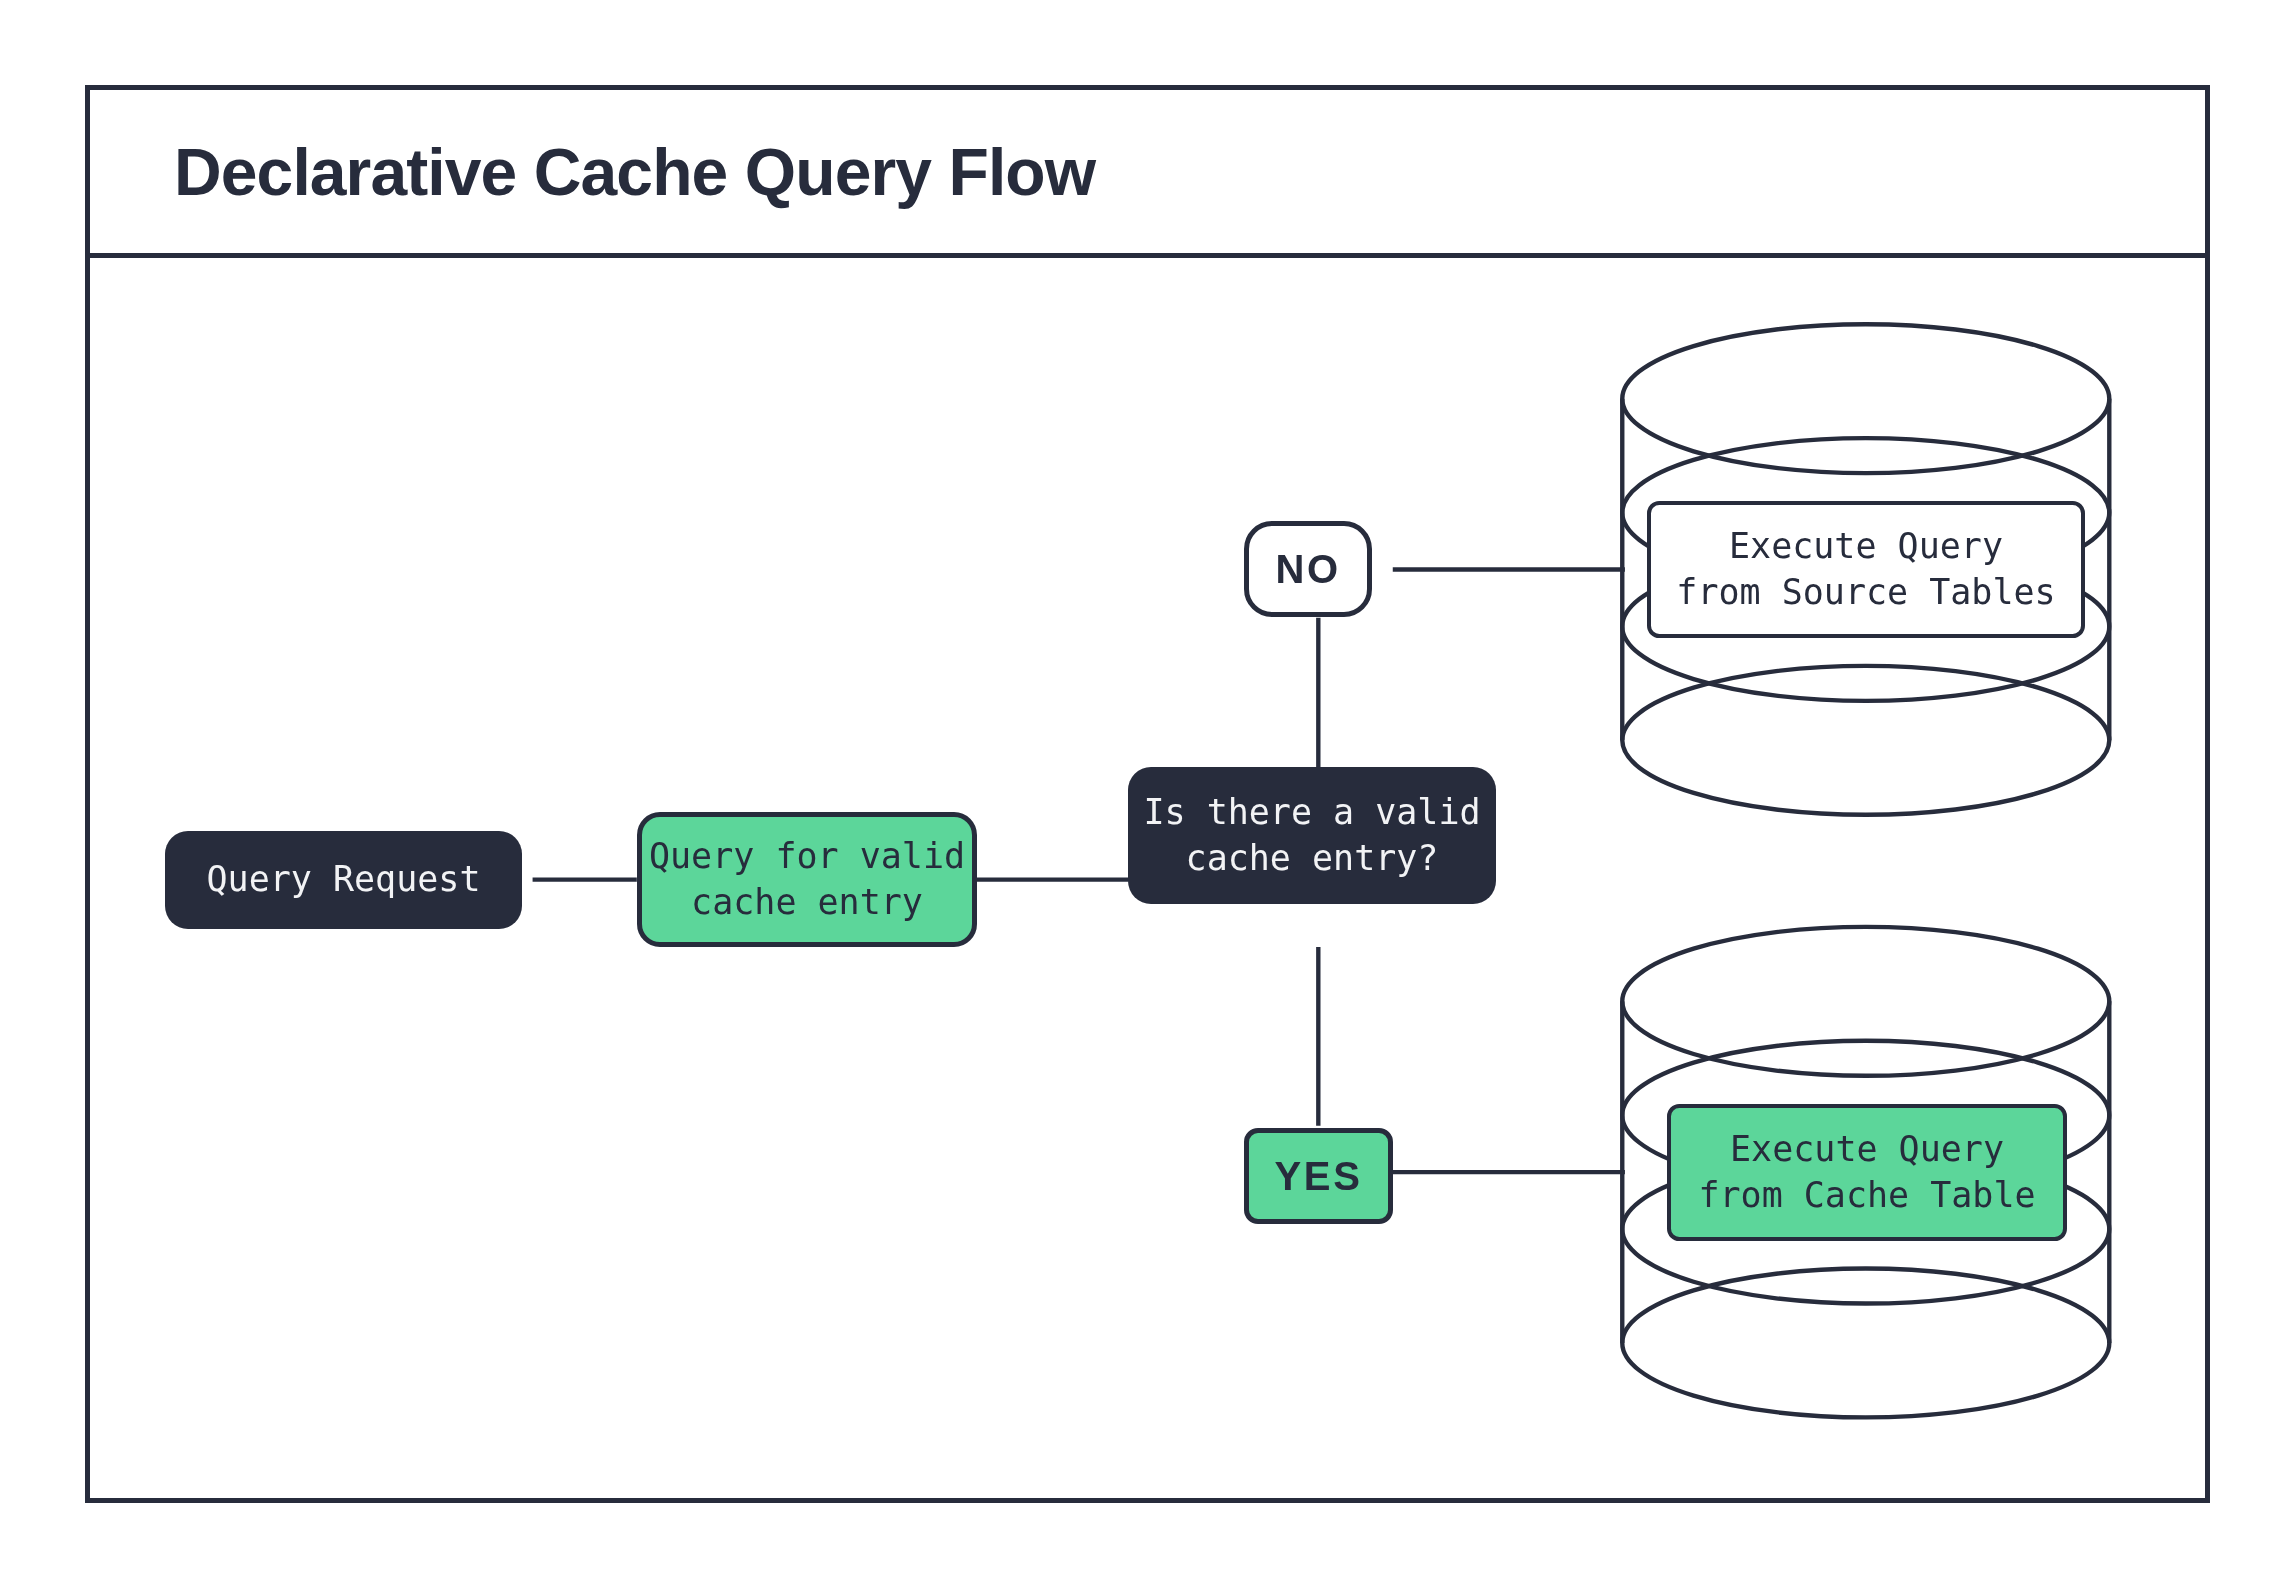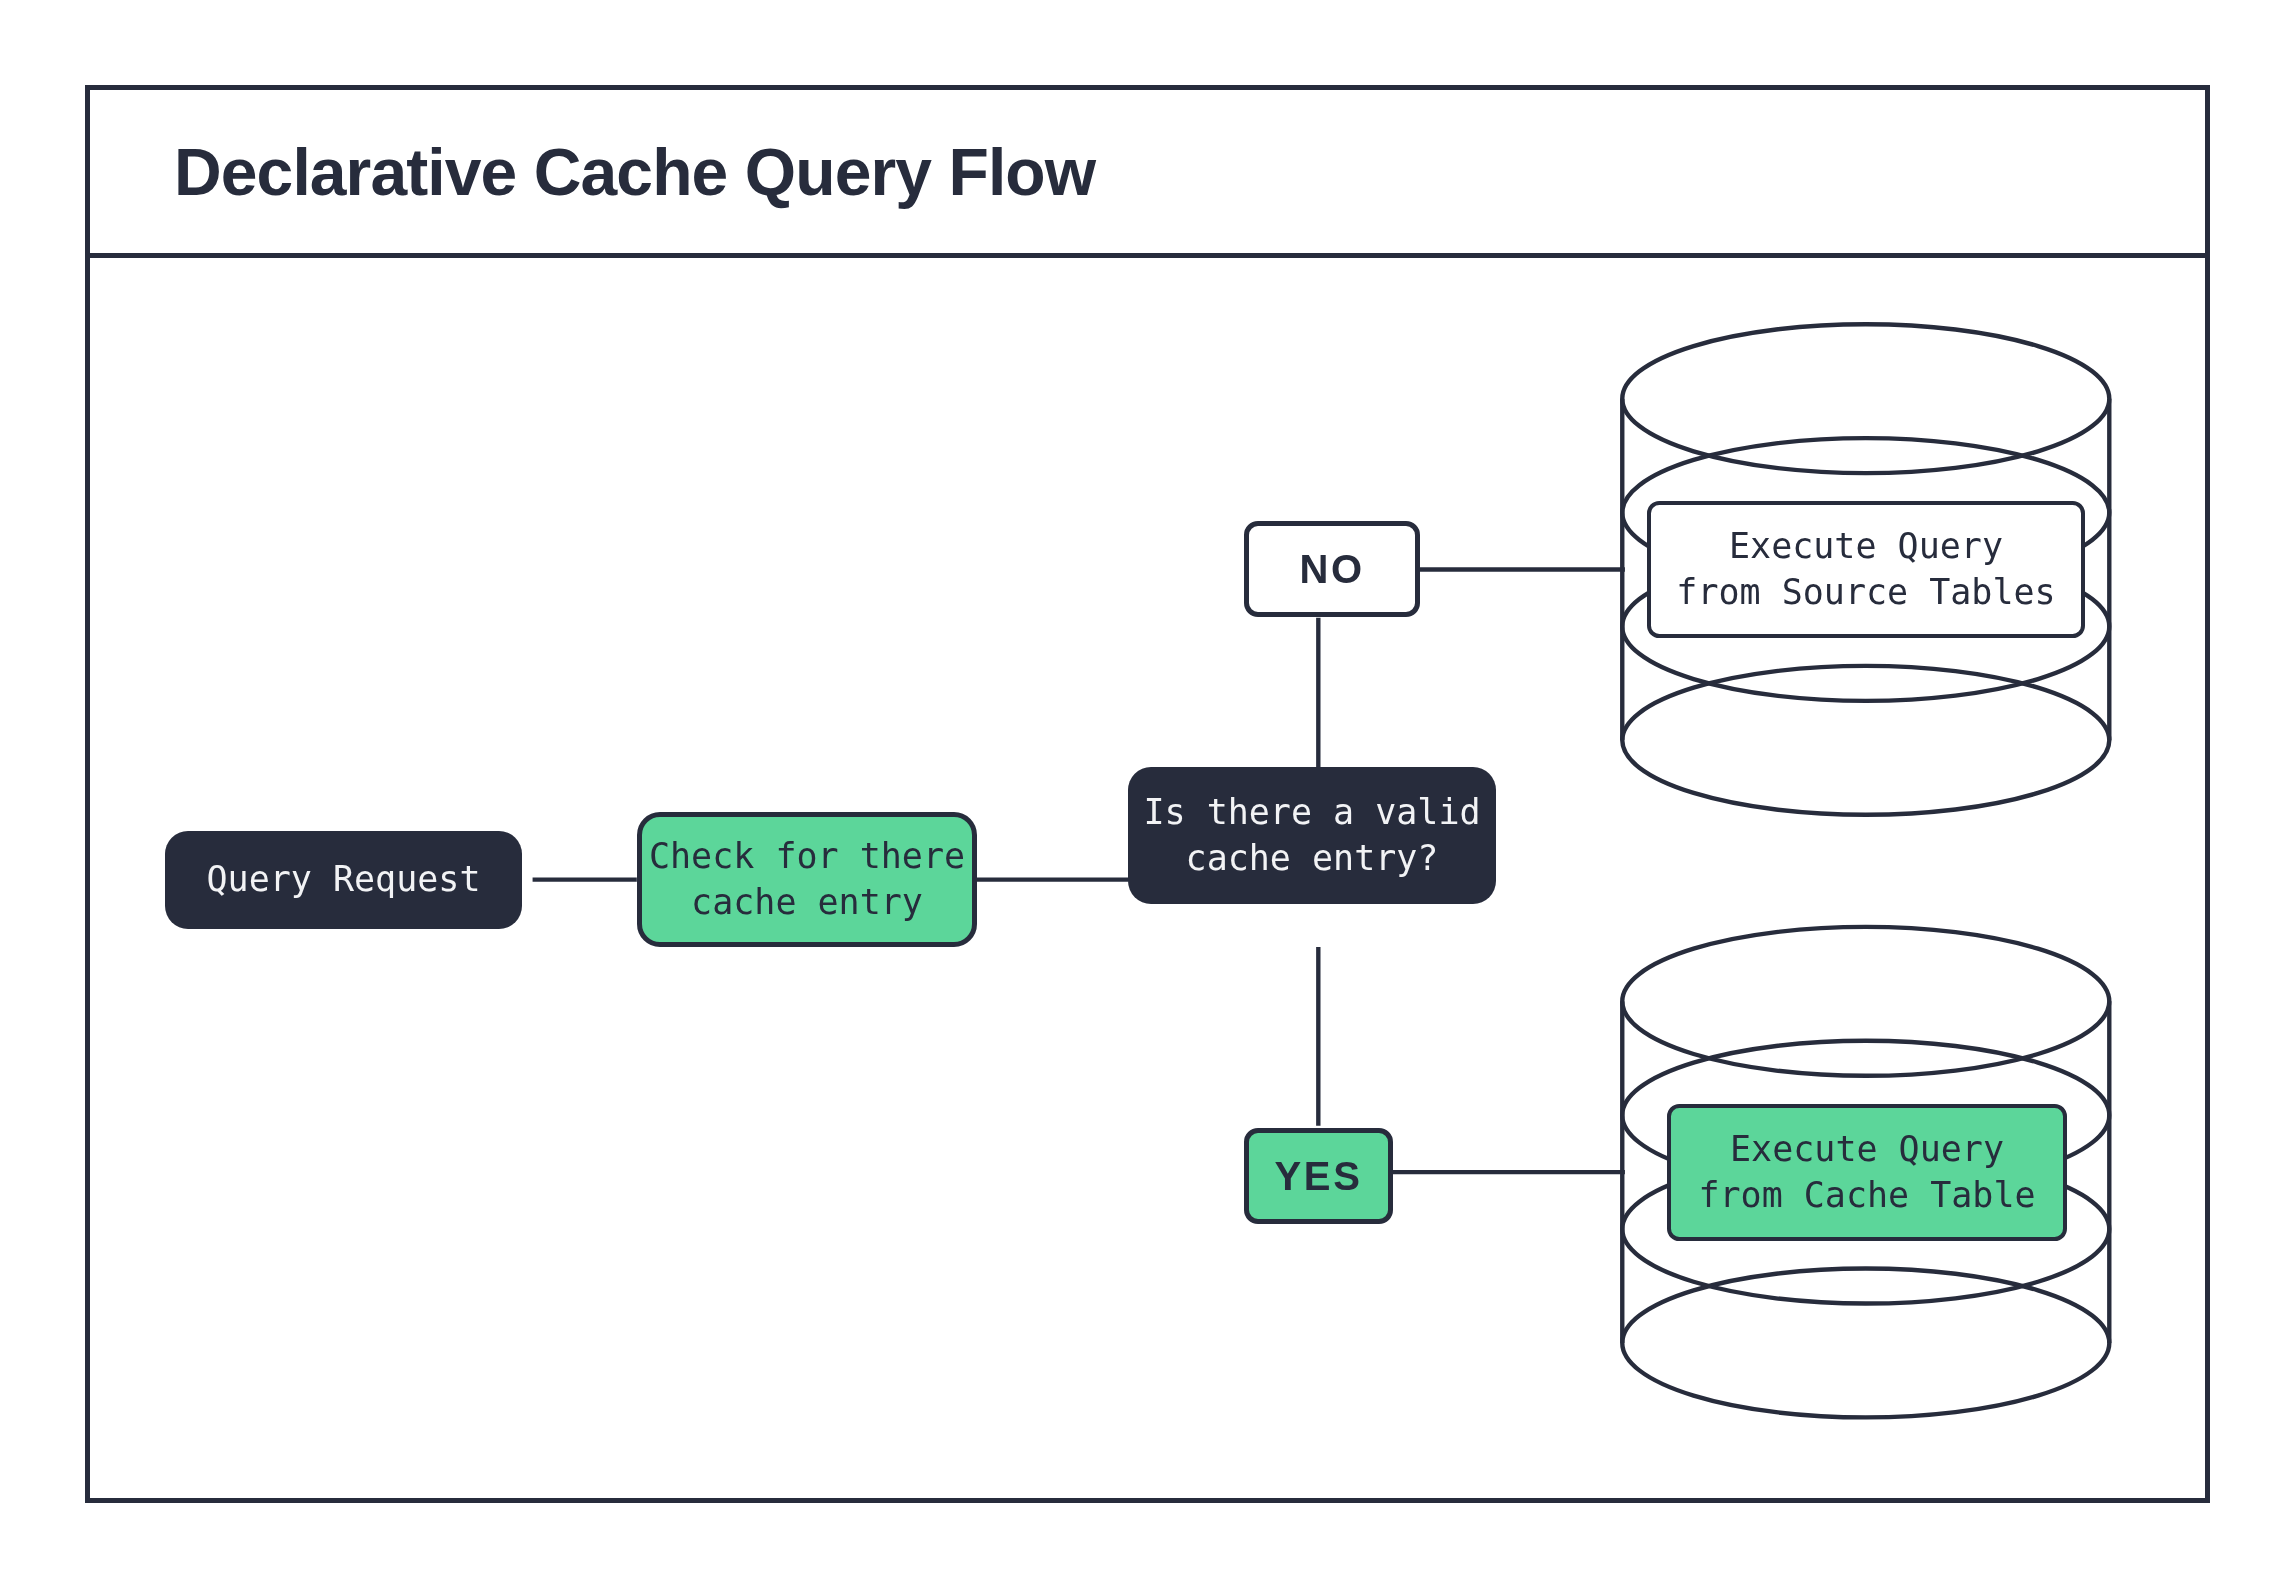--- a/index.html
+++ b/index.html
@@ -33,21 +33,21 @@
   .node--light { background:#ffffff; color:#272C3C; border:5.3px solid #272C3C; border-radius:23px; }
   .node--badge {
     font-family:"Liberation Sans", sans-serif; font-weight:700;
     font-size:40px; letter-spacing:2.6px; border-radius:14px;
   }
   .node--dblabel { border-radius:12.3px; border-width:4.4px; }
 
   #node-query-request { left:165px;  top:831px;  width:357px; height:98px; }
   #node-check-cache   { left:637px;  top:812px;  width:340px; height:135px; }
   #node-question      { left:1128px; top:767px;  width:368px; height:137px; }
-  #node-no            { left:1244px; top:521px;  width:176px; height:96px; }
+  #node-no            { left:1244px; top:521px;  width:128px; height:96px;border-radius:28px; }
   #node-yes           { left:1244px; top:1128px; width:149px; height:96px; }
   #node-exec-source   { left:1647px; top:501px;  width:438px; height:137px; }
   #node-exec-cache    { left:1667px; top:1104px; width:400px; height:137px; }
 
   .stroke { stroke:#272C3C; stroke-width:5; fill:none; }
 </style>
 </head>
 <body>
 
 <div class="canvas">
@@ -80,21 +80,21 @@
       <line class="stroke" x1="2408" y1="1143" x2="2408" y2="1533"></line>
       <ellipse class="stroke" cx="2130" cy="1533" rx="278" ry="85"></ellipse>
       <ellipse class="stroke" cx="2130" cy="1403" rx="278" ry="85"></ellipse>
       <ellipse class="stroke" cx="2130" cy="1273" rx="278" ry="85"></ellipse>
       <ellipse class="stroke" cx="2130" cy="1143" rx="278" ry="85"></ellipse>
     </g>
   </svg>
 
   <div class="node node--dark" id="node-query-request">Query Request</div>
 
-  <div class="node node--green" id="node-check-cache">Check for there
+  <div class="node node--green" id="node-check-cache">Query for valid
 cache entry</div>
 
   <div class="node node--dark" id="node-question">Is there a valid
 cache entry?</div>
 
   <div class="node node--light node--badge" id="node-no">NO</div>
 
   <div class="node node--green node--badge" id="node-yes">YES</div>
 
   <div class="node node--light node--dblabel" id="node-exec-source">Execute Query

